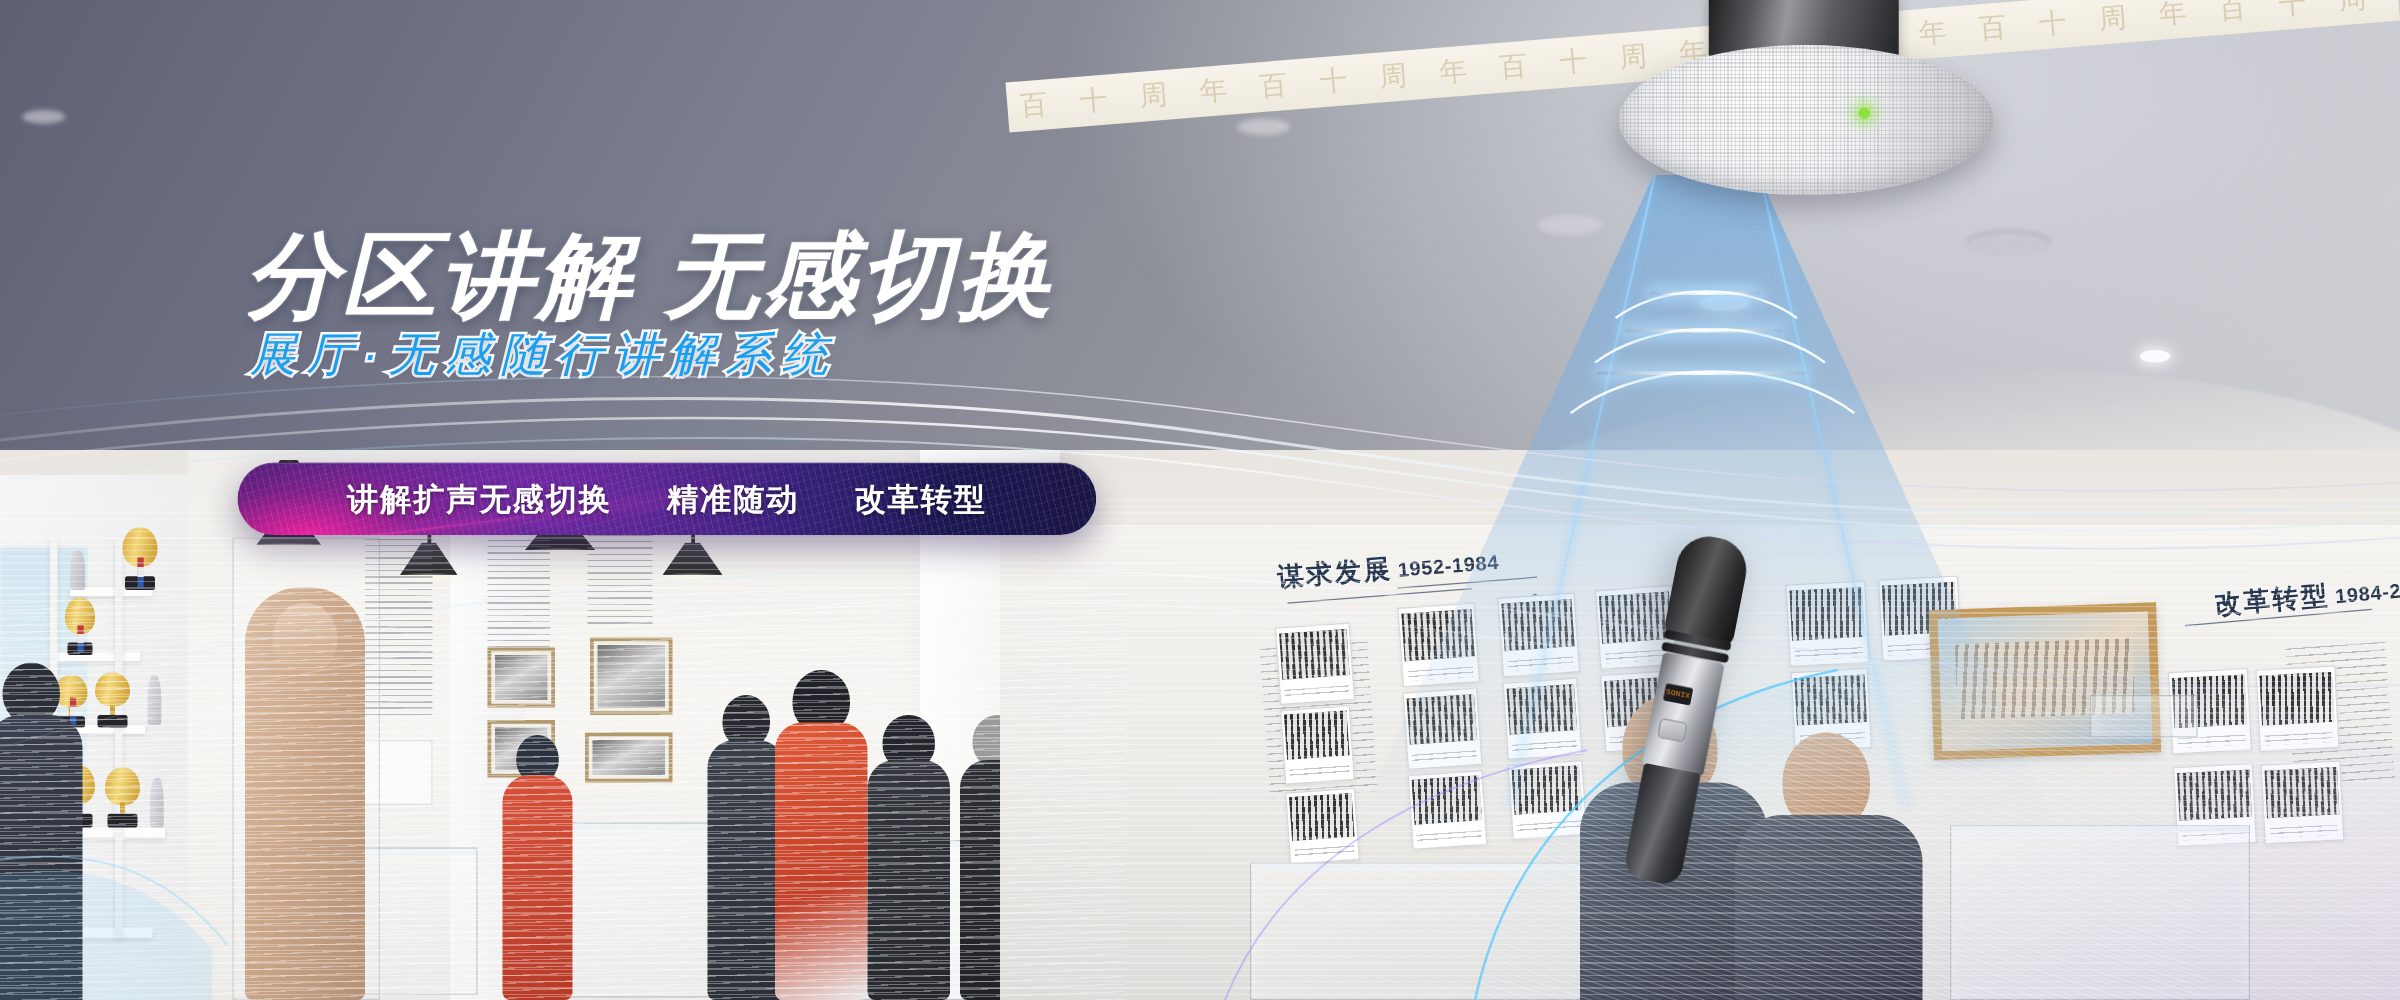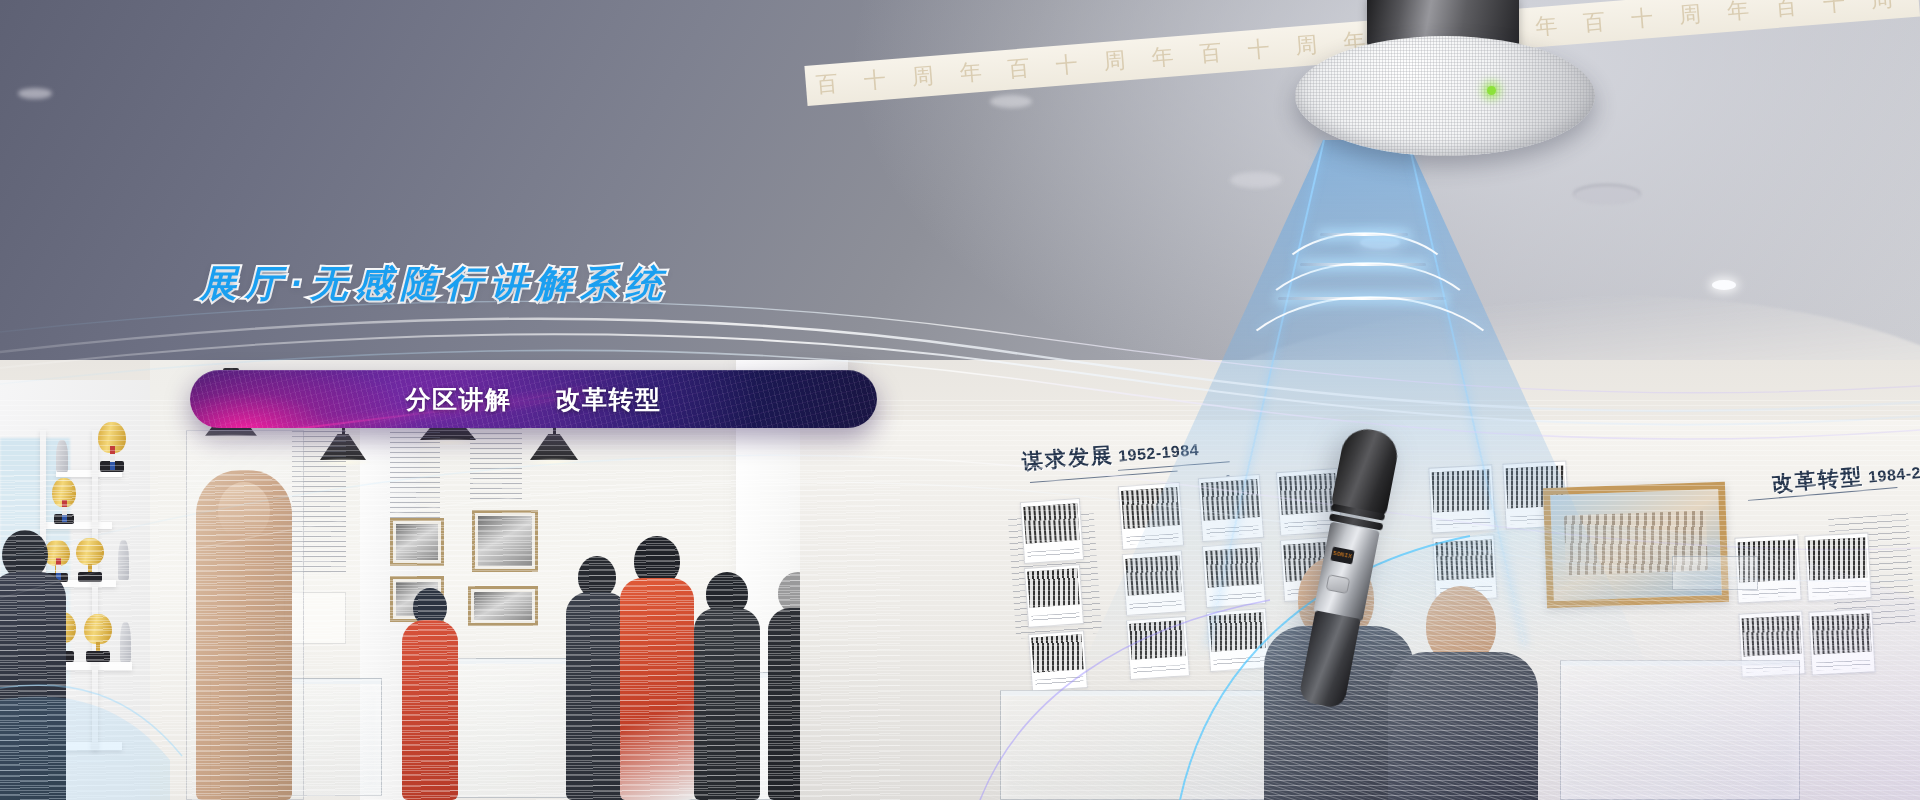--- a/index.html
+++ b/index.html
@@ -240,21 +240,21 @@
   .copy { position:absolute; left:0; top:0; width:1920px; height:800px; pointer-events:none; }
   .headline {
     position:absolute; left:196px; top:183px;
     font-size:75px; font-weight:bold; font-style:italic; color:#ffffff;
     letter-spacing:3px; line-height:1;
     text-shadow:0 3px 10px rgba(50,55,75,.55), 0 0 2px rgba(255,255,255,.6);
     white-space:nowrap;
   }
   .subline {
     position:absolute; left:200px; top:265px;
-    font-size:37px; font-weight:bold; font-style:italic; color:#1a9ff0;
+    font-size:37px; font-weight:normal; font-style:italic; color:#1a9ff0;
     letter-spacing:8px; line-height:1; white-space:nowrap;
     -webkit-text-stroke:4px #ffffff; paint-order:stroke fill;
     text-shadow:0 2px 6px rgba(60,70,95,.35);
   }
 
   
   .pill {
     position:absolute; left:190px; top:370px; width:687px; height:58px;
     border-radius:29px; overflow:hidden;
     background:
@@ -634,25 +634,27 @@
     <div class="mic-head"></div>
     <div class="mic-ring a"></div>
     <div class="mic-ring b"></div>
     <div class="mic-body"></div>
     <div class="mic-screen">SONIX</div>
     <div class="mic-btn"></div>
     <div class="mic-handle"></div>
   </div>
 
   <div class="copy">
+    <div class="headline">分区讲解 无感切换</div>
     <div class="subline">展厅·无感随行讲解系统</div>
 
     <div class="pill">
       <div class="pill-mesh"></div>
       <div class="pill-streak"></div>
       <div class="pill-inner">
-        <span>分区讲解</span>
+        <span>讲解扩声无感切换</span>
+        <span>精准随动</span>
         <span>改革转型</span>
       </div>
     </div>
   </div>
 
 </div>
 
 </body></html>

